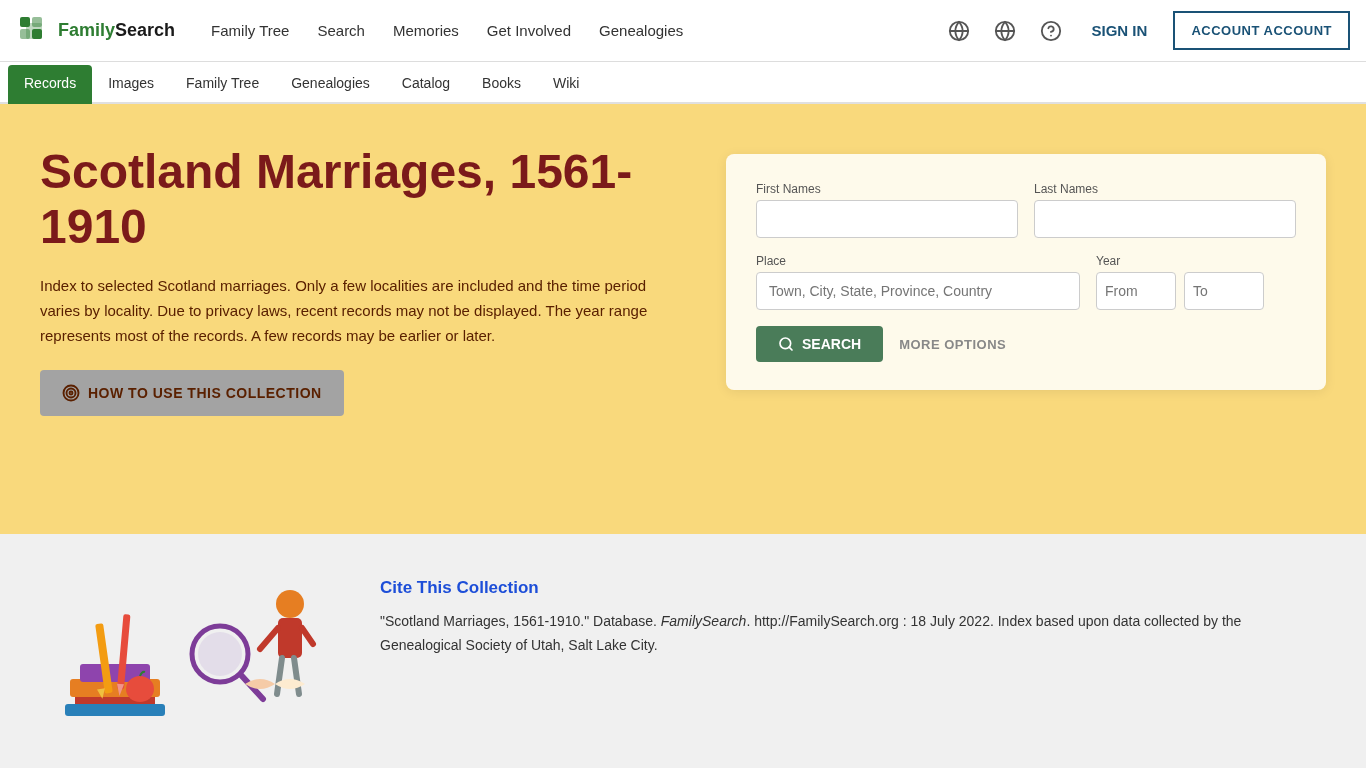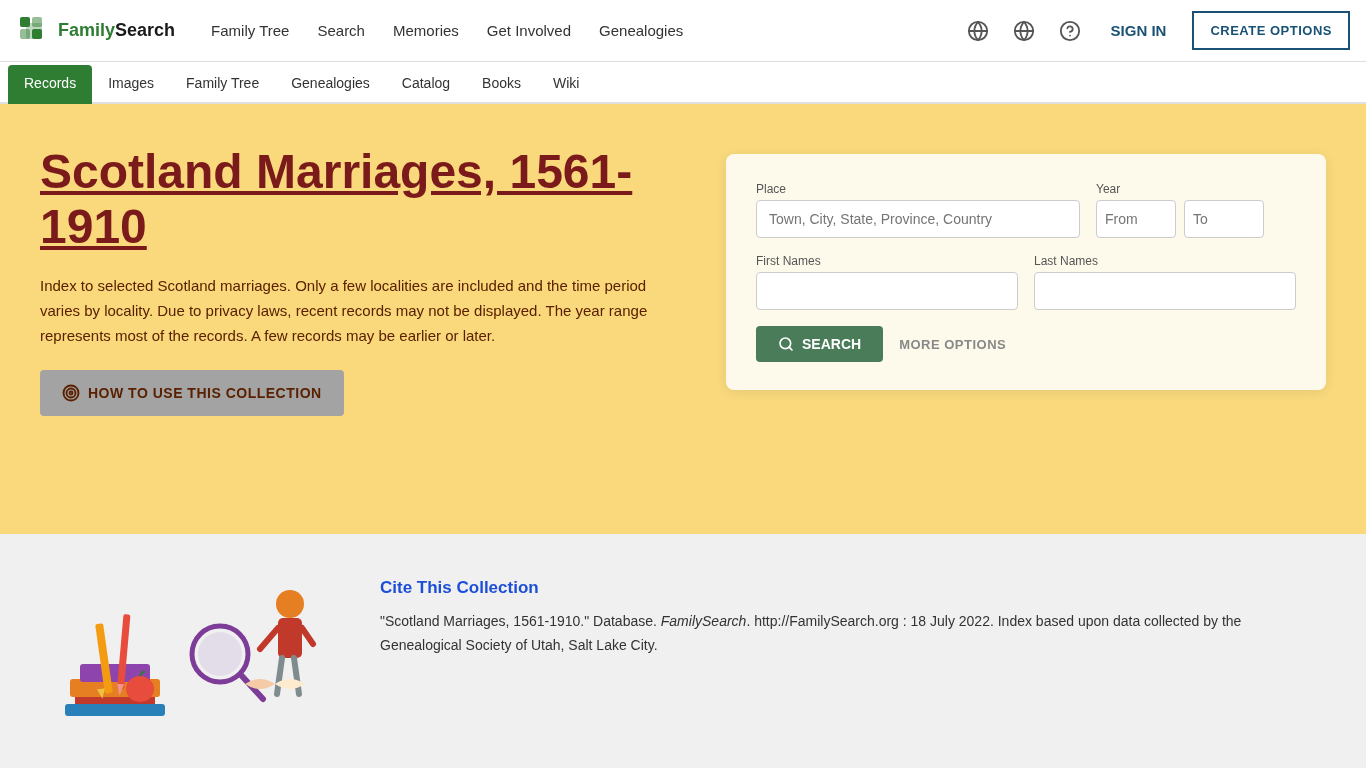--- a/index.html
+++ b/index.html
@@ -116,21 +116,20 @@
     #hero-left {
       flex: 1;
       max-width: 650px;
     }
     #hero-title {
       font-size: 48px;
       font-weight: 700;
       color: #7b1a1a;
       line-height: 1.15;
       margin-bottom: 20px;
-      text-decoration: underline;
     }
     #hero-desc {
       font-size: 15px;
       color: #5a2000;
       line-height: 1.65;
       margin-bottom: 21px;
     }
     #how-to-btn {
       display: inline-flex;
       align-items: center;
@@ -289,21 +288,21 @@
       </svg>
     </button>
     <button class="icon-btn" title="Help">
       <svg width="22" height="22" viewBox="0 0 24 24" fill="none" stroke="#555" stroke-width="2" stroke-linecap="round" stroke-linejoin="round">
         <circle cx="12" cy="12" r="10"></circle>
         <path d="M9.09 9a3 3 0 0 1 5.83 1c0 2-3 3-3 3"></path>
         <line x1="12" y1="17" x2="12.01" y2="17"></line>
       </svg>
     </button>
     <a class="sign-in-btn" href="#">SIGN IN</a>
-    <button class="create-account-btn">CREATE OPTIONS</button>
+    <button class="create-account-btn">ACCOUNT ACCOUNT</button>
   </div>
 </nav>
 
 <nav id="sub-nav">
   <a class="sub-nav-item active" href="#">Records</a>
   <a class="sub-nav-item" href="#">Images</a>
   <a class="sub-nav-item" href="#">Family Tree</a>
   <a class="sub-nav-item" href="#">Genealogies</a>
   <a class="sub-nav-item" href="#">Catalog</a>
   <a class="sub-nav-item" href="#">Books</a>
@@ -318,43 +317,43 @@
       <svg width="18" height="18" viewBox="0 0 24 24" fill="none" stroke="#5a2000" stroke-width="2.5" stroke-linecap="round" stroke-linejoin="round">
         <circle cx="12" cy="12" r="10"></circle>
         <circle cx="12" cy="12" r="6"></circle>
         <circle cx="12" cy="12" r="2"></circle>
       </svg>
       <span>HOW TO USE THIS COLLECTION</span>
     </a>
   </div>
 
   <div id="search-card">
+    <div class="form-row">
+      <div class="form-group">
+        <label>First Names</label>
+        <input type="text" style="">
+      </div>
+      <div class="form-group">
+        <label>Last Names</label>
+        <input type="text" style="">
+      </div>
+    </div>
     <div class="form-row">
       <div class="form-group">
         <label>Place</label>
         <input type="text" placeholder="Town, City, State, Province, Country" style="">
       </div>
       <div class="form-group" style="max-width: 200px;">
         <label>Year</label>
         <div style="display:flex;gap:8px;">
           <input type="text" style="width: 80px; border: 1px solid rgb(204, 204, 204); border-radius: 4px; padding: 10px 8px; font-size: 14px;" placeholder="From">
           <input type="text" style="width: 80px; border: 1px solid rgb(204, 204, 204); border-radius: 4px; padding: 10px 8px; font-size: 14px;" placeholder="To">
         </div>
       </div>
     </div>
-    <div class="form-row">
-      <div class="form-group">
-        <label>First Names</label>
-        <input type="text" style="">
-      </div>
-      <div class="form-group">
-        <label>Last Names</label>
-        <input type="text" style="">
-      </div>
-    </div>
     <div class="form-actions">
       <button class="search-btn">
         <svg width="16" height="16" viewBox="0 0 24 24" fill="none" stroke="#fff" stroke-width="2.5" stroke-linecap="round" stroke-linejoin="round">
           <circle cx="11" cy="11" r="8"></circle>
           <line x1="21" y1="21" x2="16.65" y2="16.65"></line>
         </svg>
         <span>SEARCH</span>
       </button>
       <button class="more-options-btn">MORE OPTIONS</button>
     </div>

